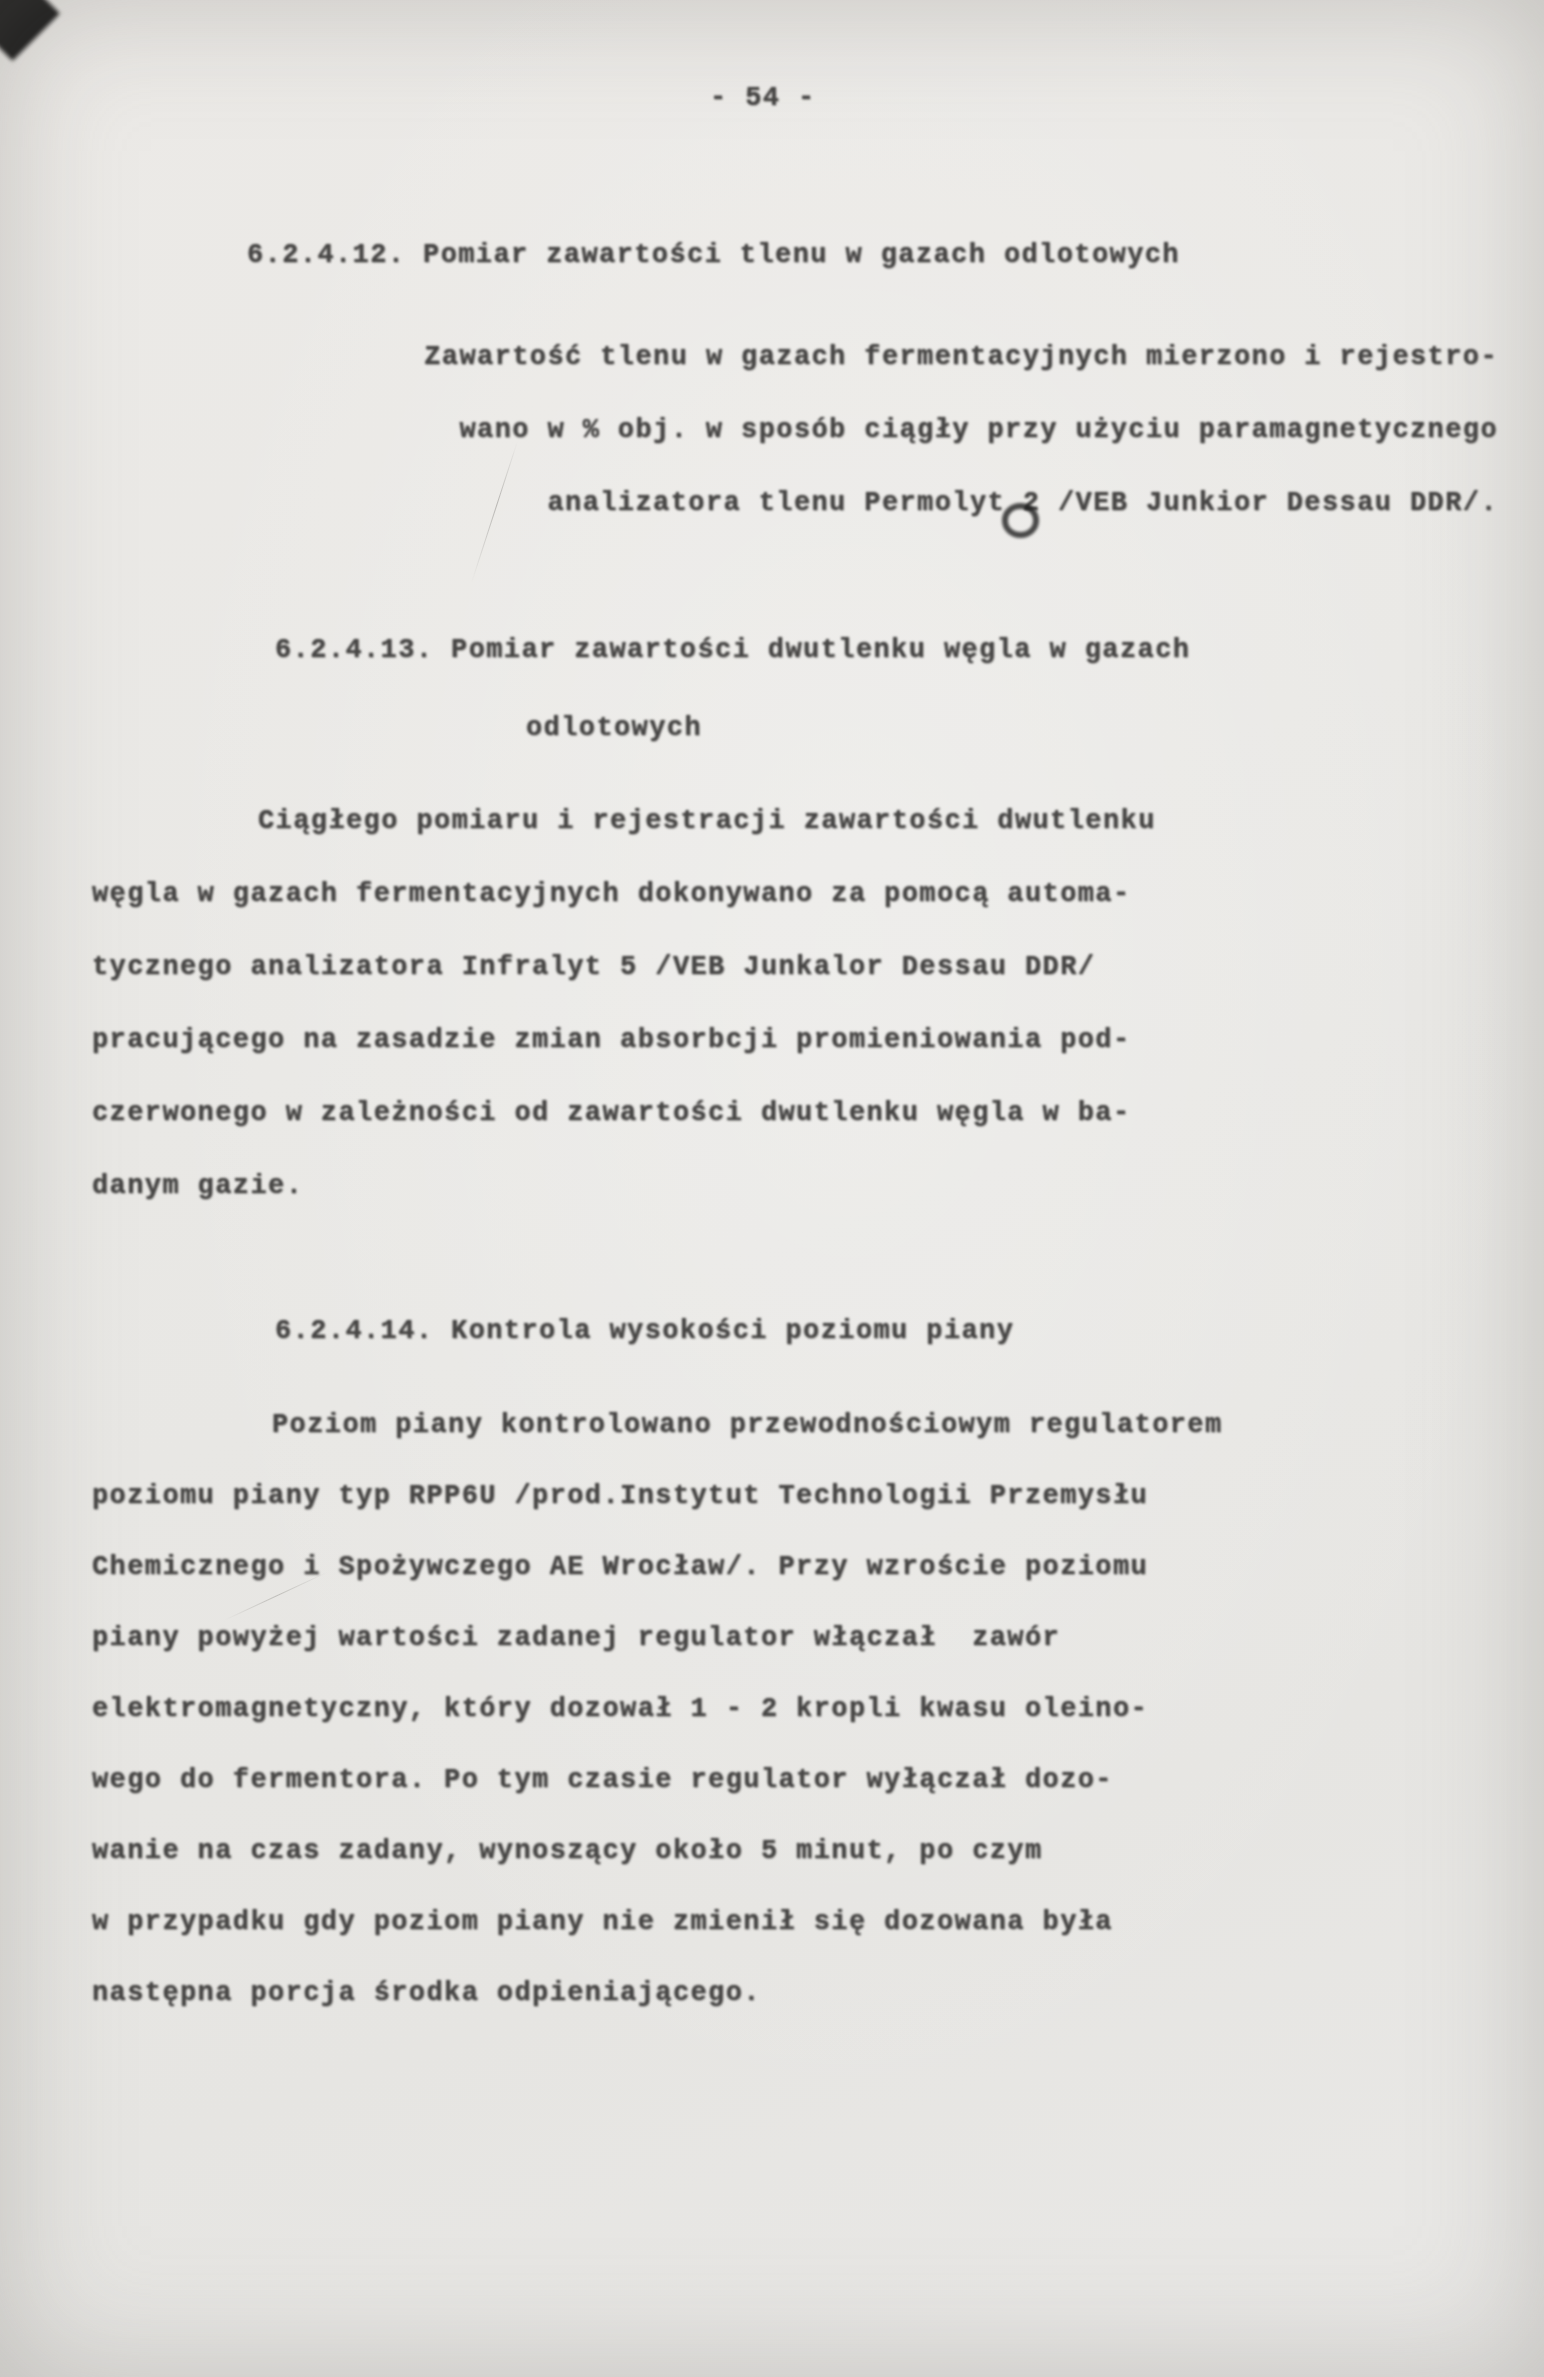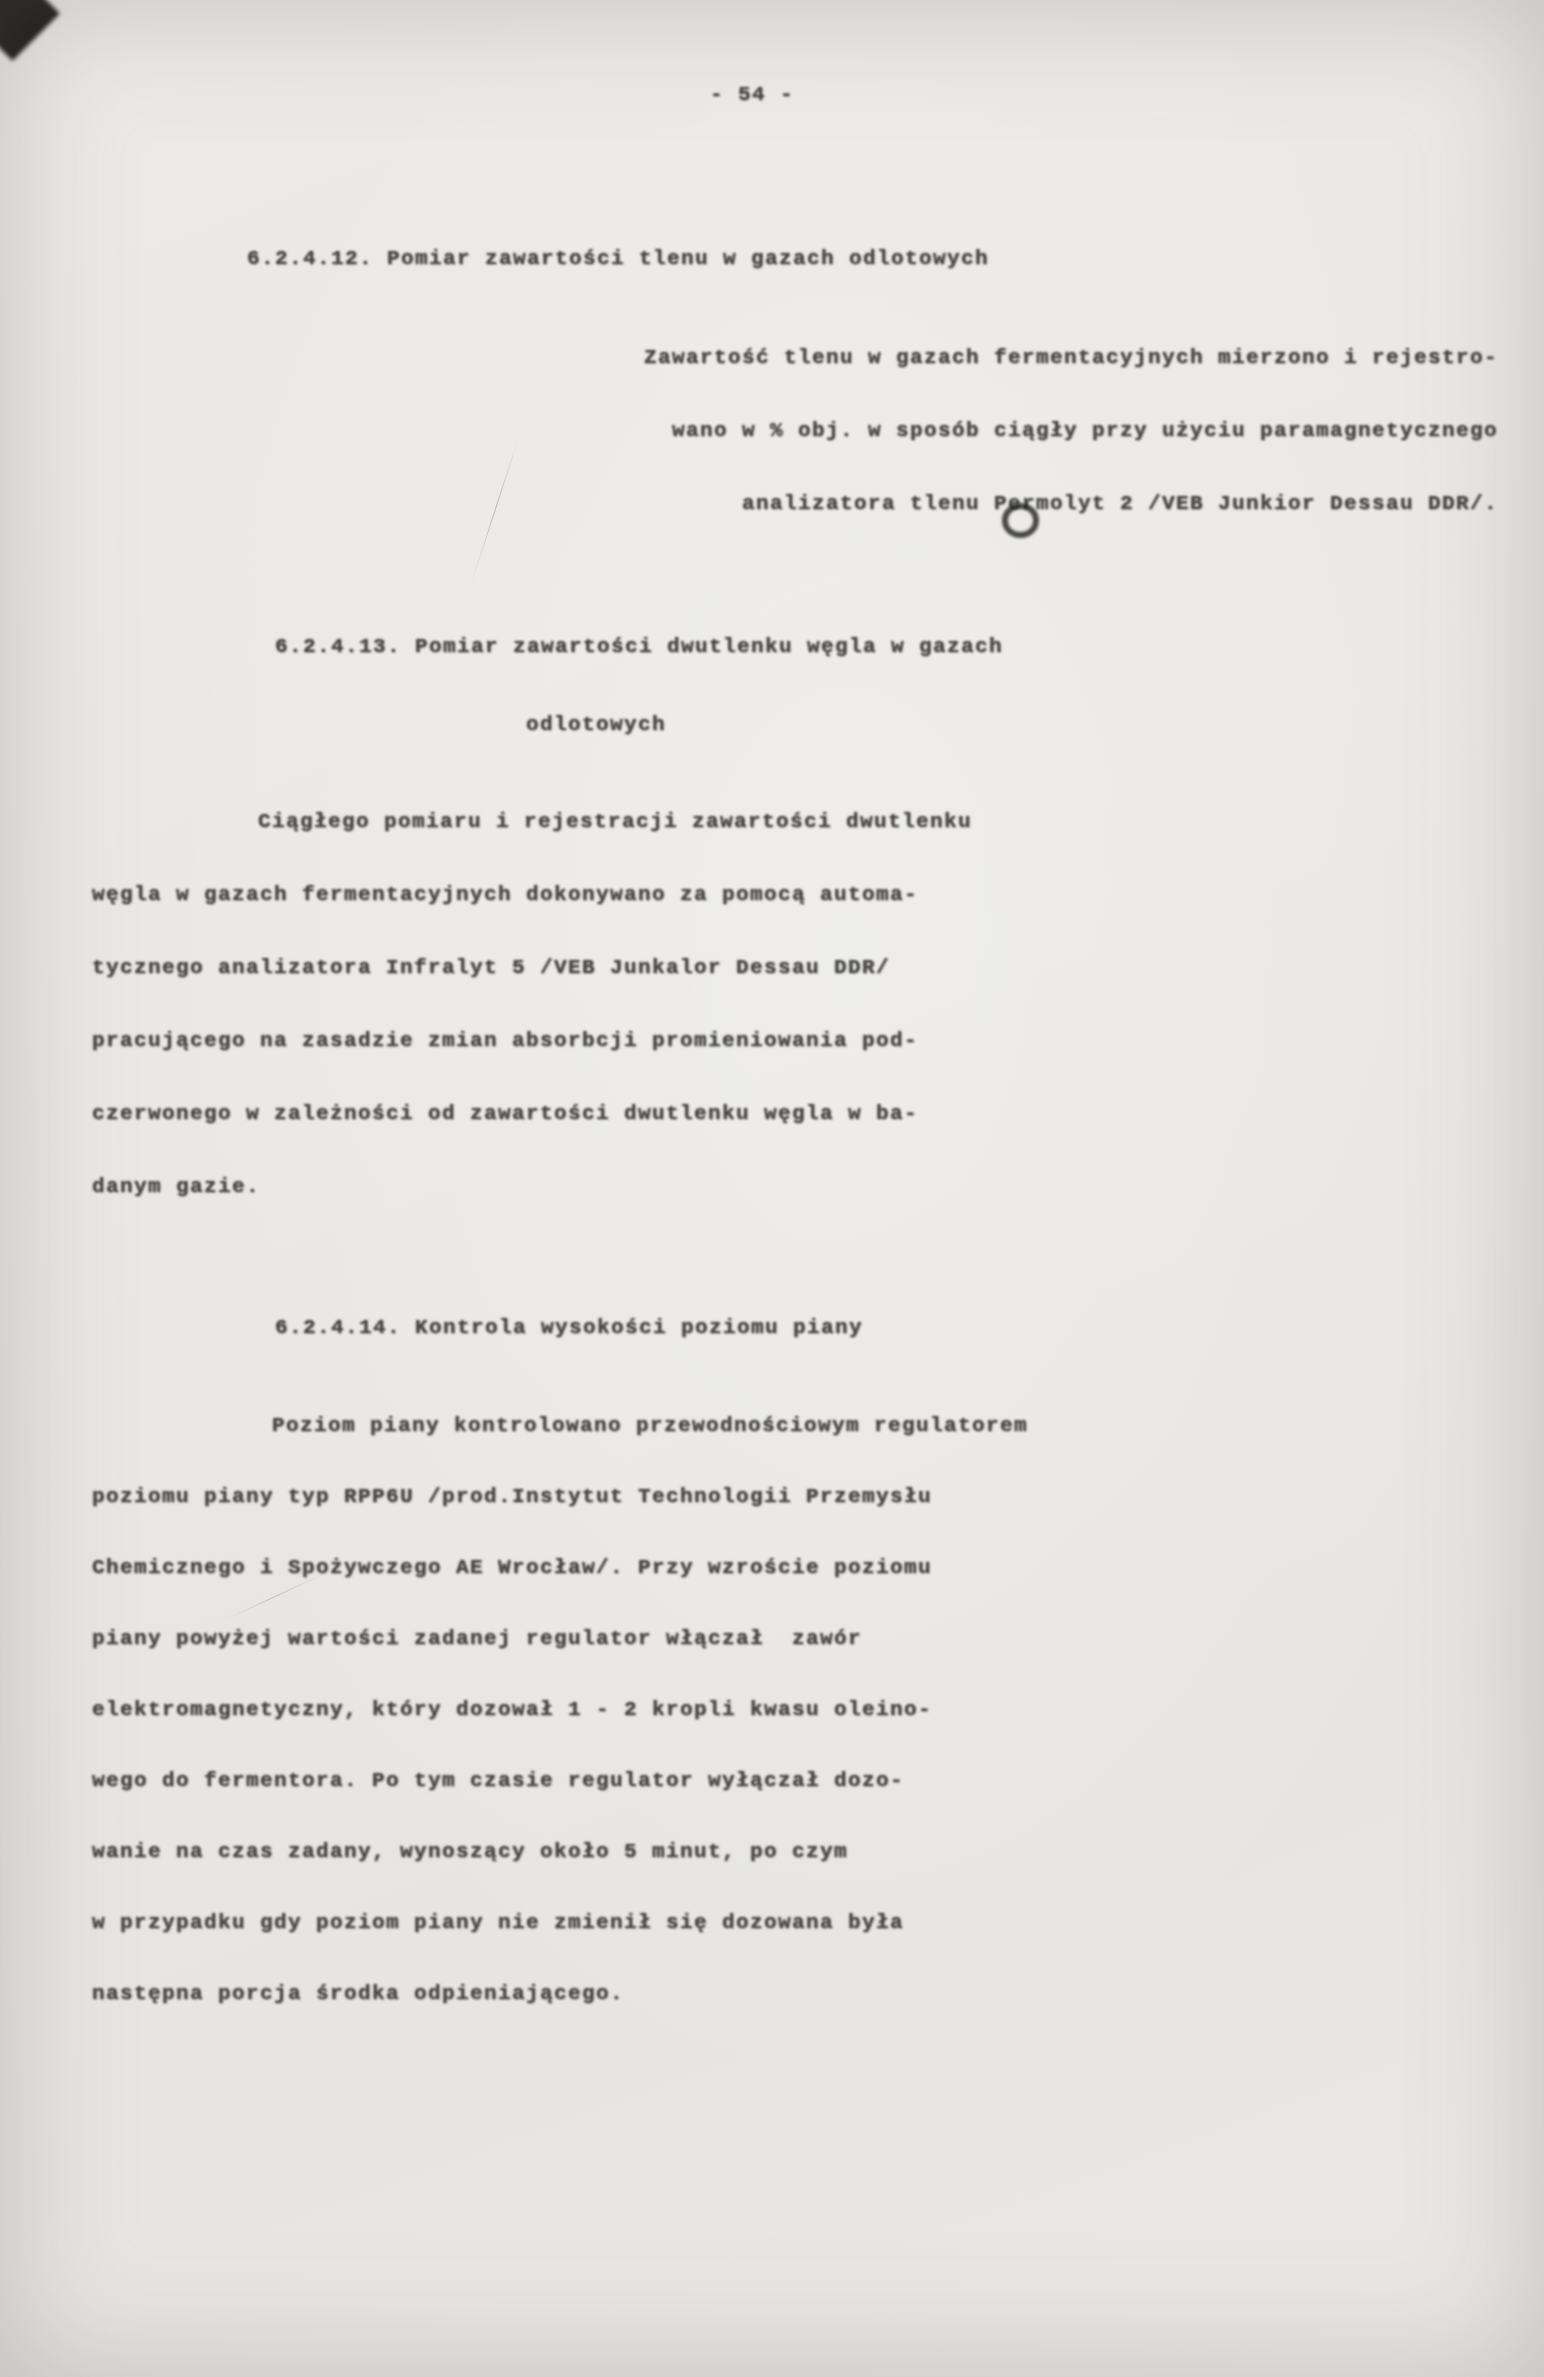--- a/index.html
+++ b/index.html
@@ -21,34 +21,34 @@
   .page::after {
     
     content: "";
     position: absolute;
     inset: 0;
     pointer-events: none;
     box-shadow: inset 0 0 127px rgba(120,118,112,0.35);
   }
   .typed {
     font-weight: 700;
-    font-size: 21px;
+    font-size: 27px;
     letter-spacing: 1.4px;
     color: #474645;
     text-shadow: 0 0 1.4px rgba(55,53,50,0.65), 0.7px 0.7px 0.7px rgba(55,53,50,0.25);
     filter: blur(0.8px);
     white-space: pre-wrap;
   }
   .page-number {
     position: absolute;
     top: 83px;
     left: 710px;
   }
   .heading { position: absolute; line-height: 1.2; }
-  .h12 { top: 246px;  left: 247px; }
+  .h12 { top: 239px;  left: 247px; }
   .h13-l1 { top: 634px;  left: 275px; }
   .h13-l2 { top: 712px; left: 526px; }
   .h14 { top: 1315px; left: 275px; }
   .para {
     position: absolute;
     left: 92px;
     width: 1406px;
     line-height: 73px;
   }
   .p1 { top: 321px;  text-indent: 152px; text-align: right; }

